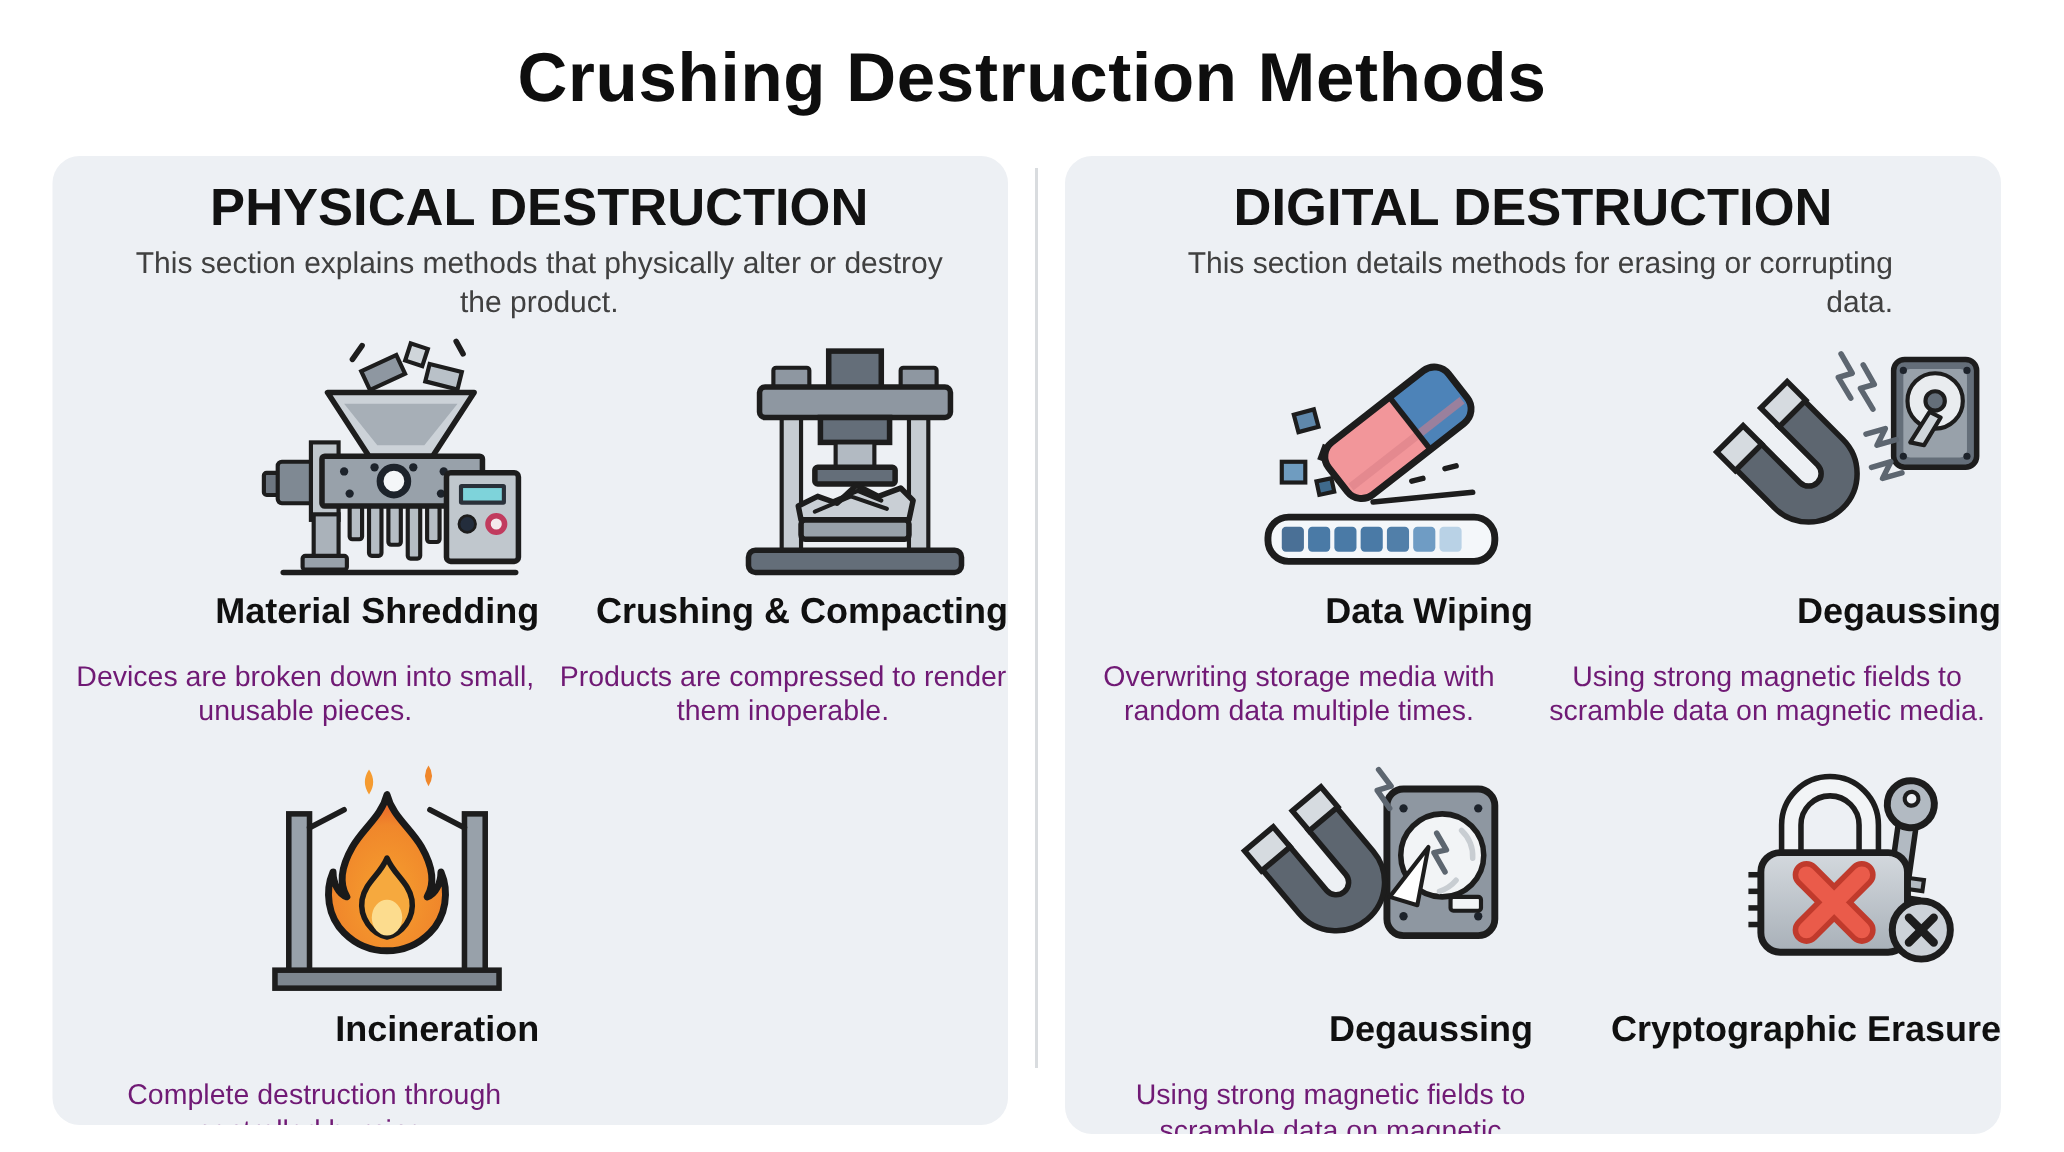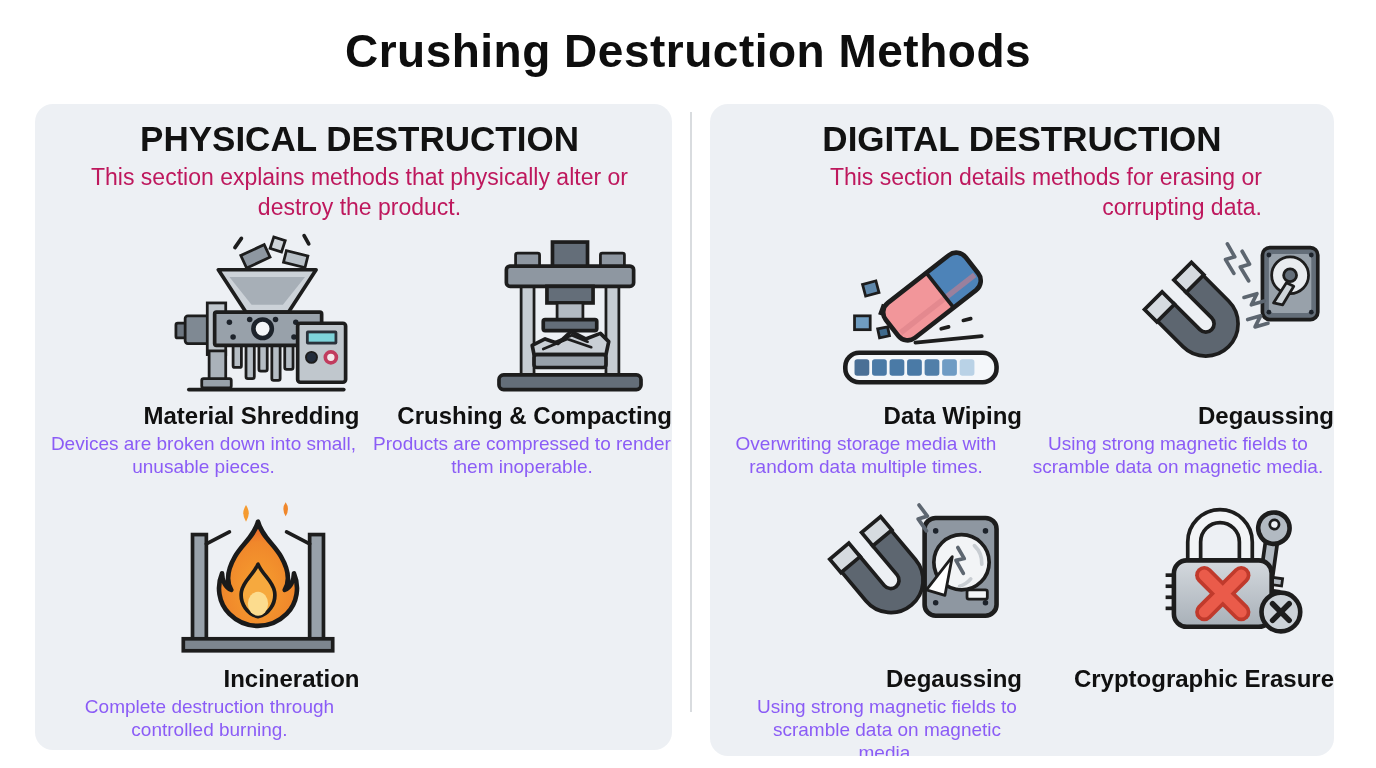--- a/index.html
+++ b/index.html
@@ -6,28 +6,28 @@
   html,body { background:#ffffff; }
   body { font-family:"Liberation Sans", sans-serif; }
   .page { position:relative; width:1376px; height:768px; background:#ffffff; overflow:hidden; }
   .main-title { position:absolute; top:24px; left:0; width:100%; text-align:center;
                 font-size:46px; font-weight:800; color:#0e0e0e; letter-spacing:0.5px; }
   .panel { position:absolute; background:#edf0f4; border-radius:18px; overflow:hidden; }
   #panel-left  { left:35px;  top:104px; width:637px; height:646px;padding-left:12px; }
   #panel-right { left:710px; top:104px; width:624px; height:652px; }
   .divider { position:absolute; left:690px; top:112px; width:2px; height:600px; background:#d9dcdf; }
   .panel-heading { margin-top:15px; text-align:center; font-size:35px; font-weight:800; color:#121212; }
-  .panel-subtitle { margin:4px auto 0; text-align:center; font-size:23px; line-height:1.3; color:#be185d; font-weight:500; }
+  .panel-subtitle { margin:4px auto 0; text-align:center; font-size:20px; line-height:1.3; color:#404040; font-weight:500; }
   #panel-left  .panel-subtitle { max-width:545px; }
   #panel-right .panel-subtitle { max-width:480px;text-align:right; }
   .items { display:grid; grid-template-columns:1fr 1fr; margin-top:6px; row-gap:14px; }
   .item { display:flex; flex-direction:column; align-items:flex-end; }
   .icon-box { height:168px; display:flex; align-items:flex-end; justify-content:center; }
   .item-title { font-size:24px; font-weight:800; color:#101010; margin-top:5px; }
-  .item-desc { font-size:19px; line-height:1.22; text-align:center; color:#8b5cf6; margin-top:2px; }
+  .item-desc { font-size:19px; line-height:1.22; text-align:center; color:#701a75; margin-top:18px; }
   .w310 { max-width:312px; }
   .w300 { max-width:300px; }
   .w270 { max-width:270px; }
   svg { display:block; }
 </style>
 </head>
 <body>
 
 <div class="page">
 

